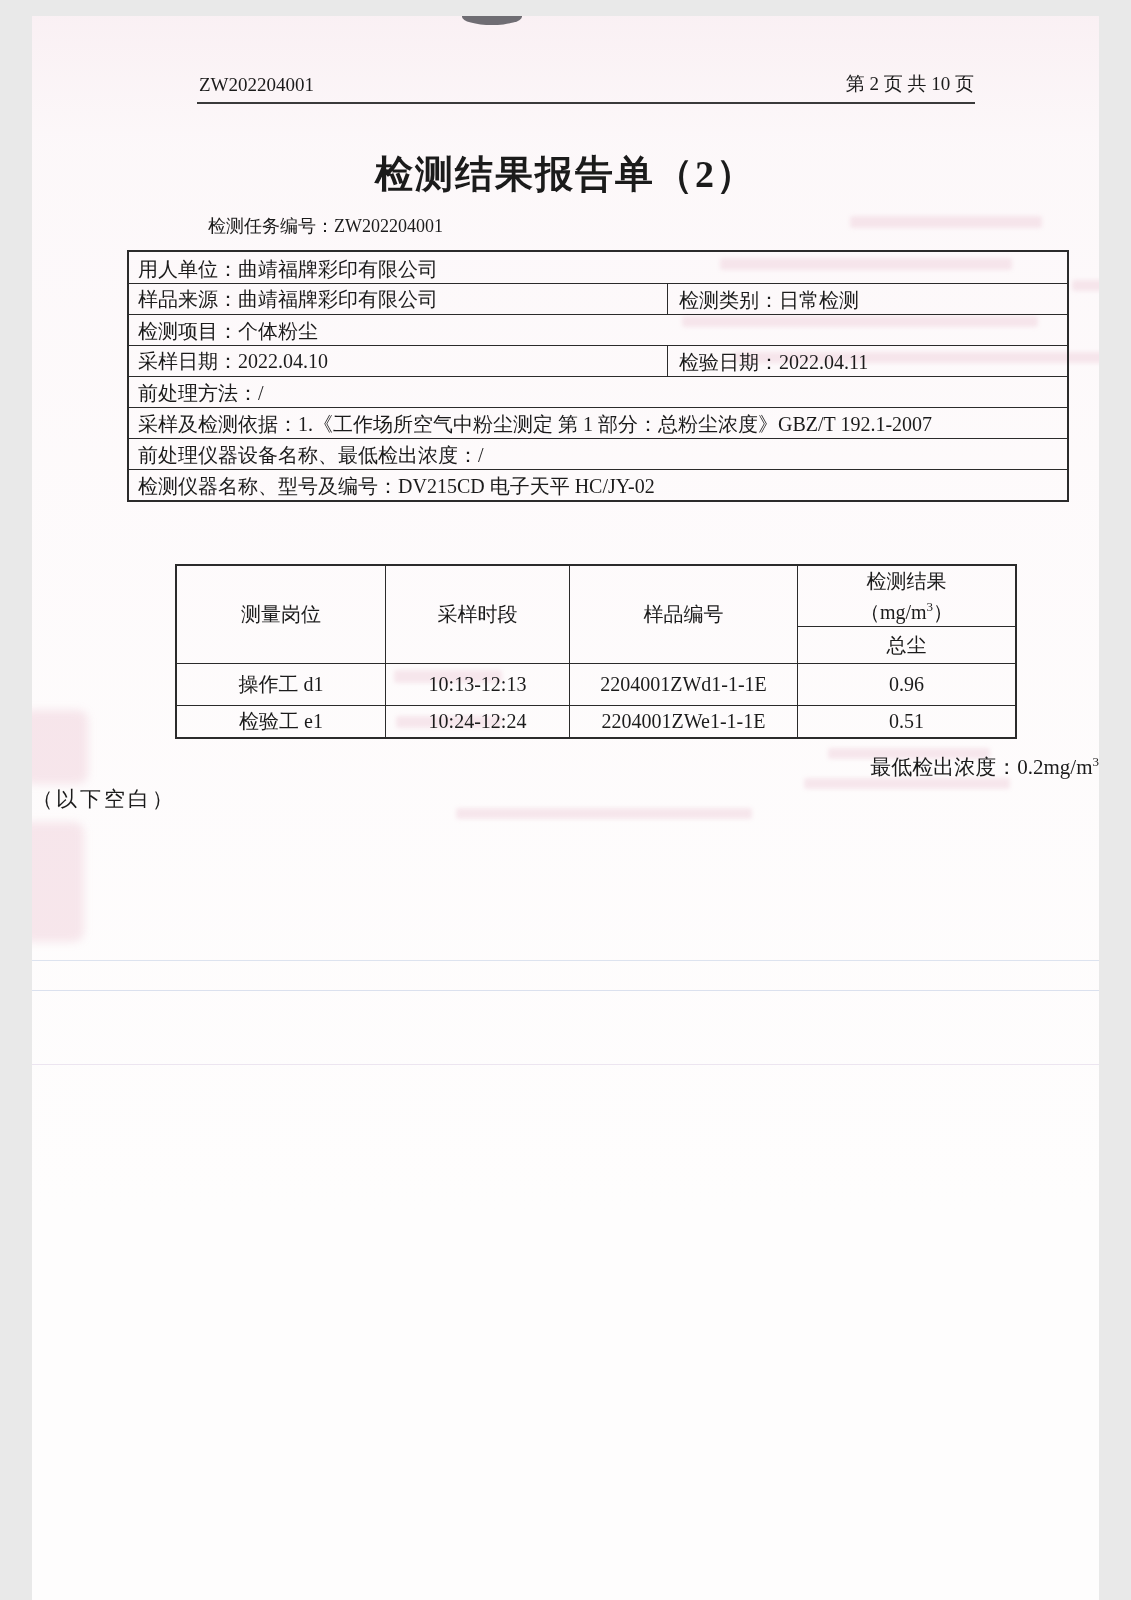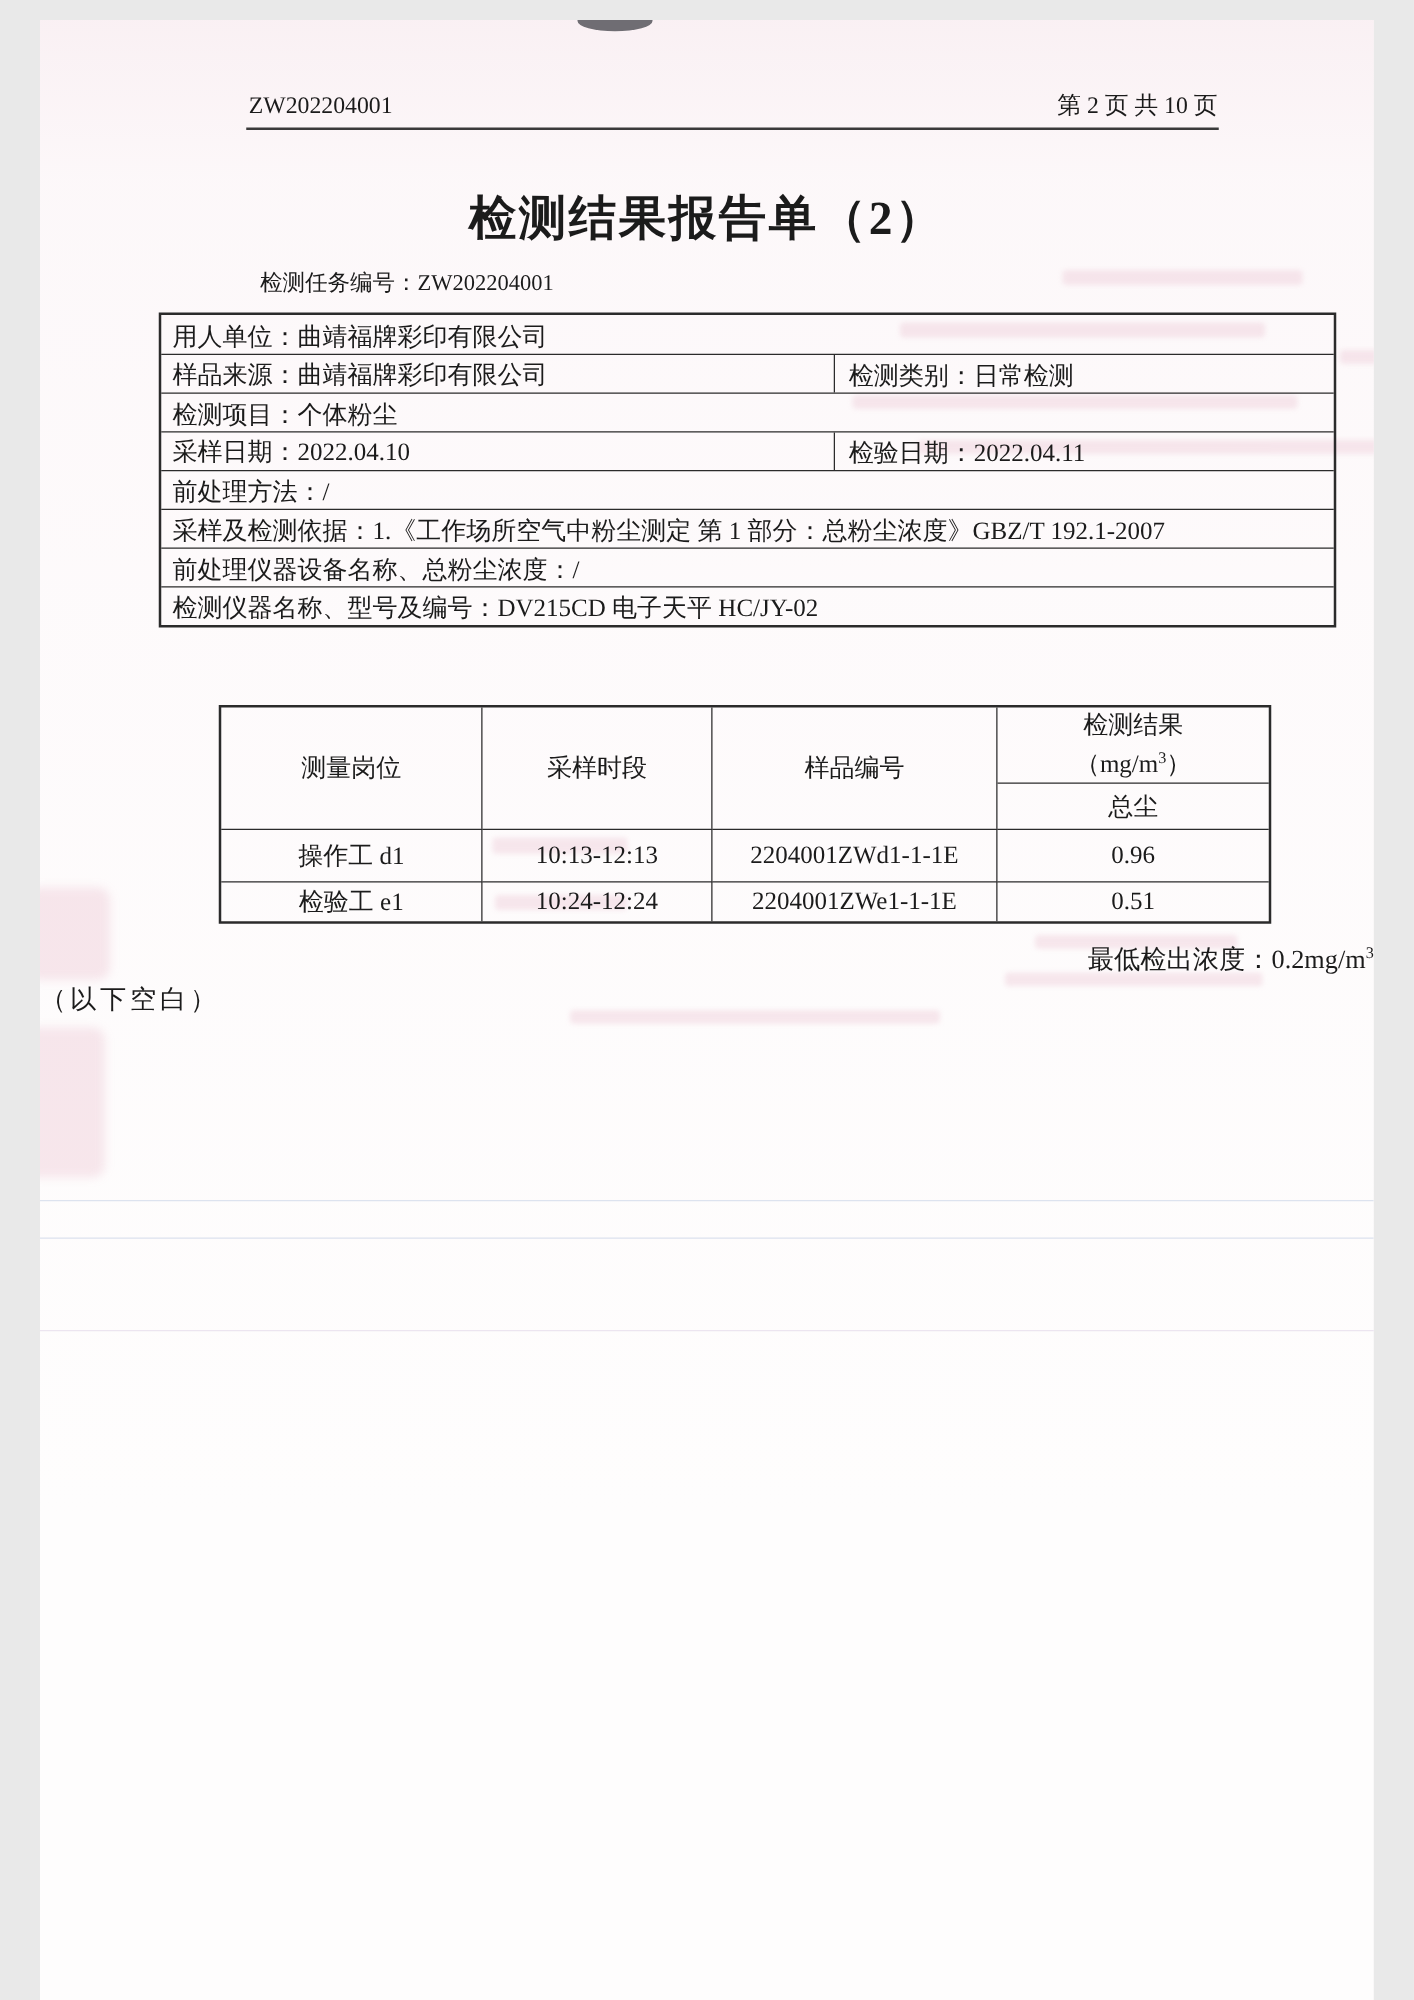--- a/index.html
+++ b/index.html
@@ -120,21 +120,21 @@
       <div class="info-cell cell-a">采样日期：2022.04.10</div>
       <div class="info-cell cell-b">检验日期：2022.04.11</div>
     </div>
     <div class="info-row">
       <div class="info-cell cell-full">前处理方法：/</div>
     </div>
     <div class="info-row">
       <div class="info-cell cell-full">采样及检测依据：1.《工作场所空气中粉尘测定 第 1 部分：总粉尘浓度》GBZ/T 192.1-2007</div>
     </div>
     <div class="info-row">
-      <div class="info-cell cell-full">前处理仪器设备名称、总粉尘浓度：/</div>
+      <div class="info-cell cell-full">前处理仪器设备名称、最低检出浓度：/</div>
     </div>
     <div class="info-row">
       <div class="info-cell cell-full">检测仪器名称、型号及编号：DV215CD 电子天平 HC/JY-02</div>
     </div>
   </div>
 
   <div class="results-table">
     <div class="rcell hd-a">测量岗位</div>
     <div class="rcell hd-b">采样时段</div>
     <div class="rcell hd-c">样品编号</div>

